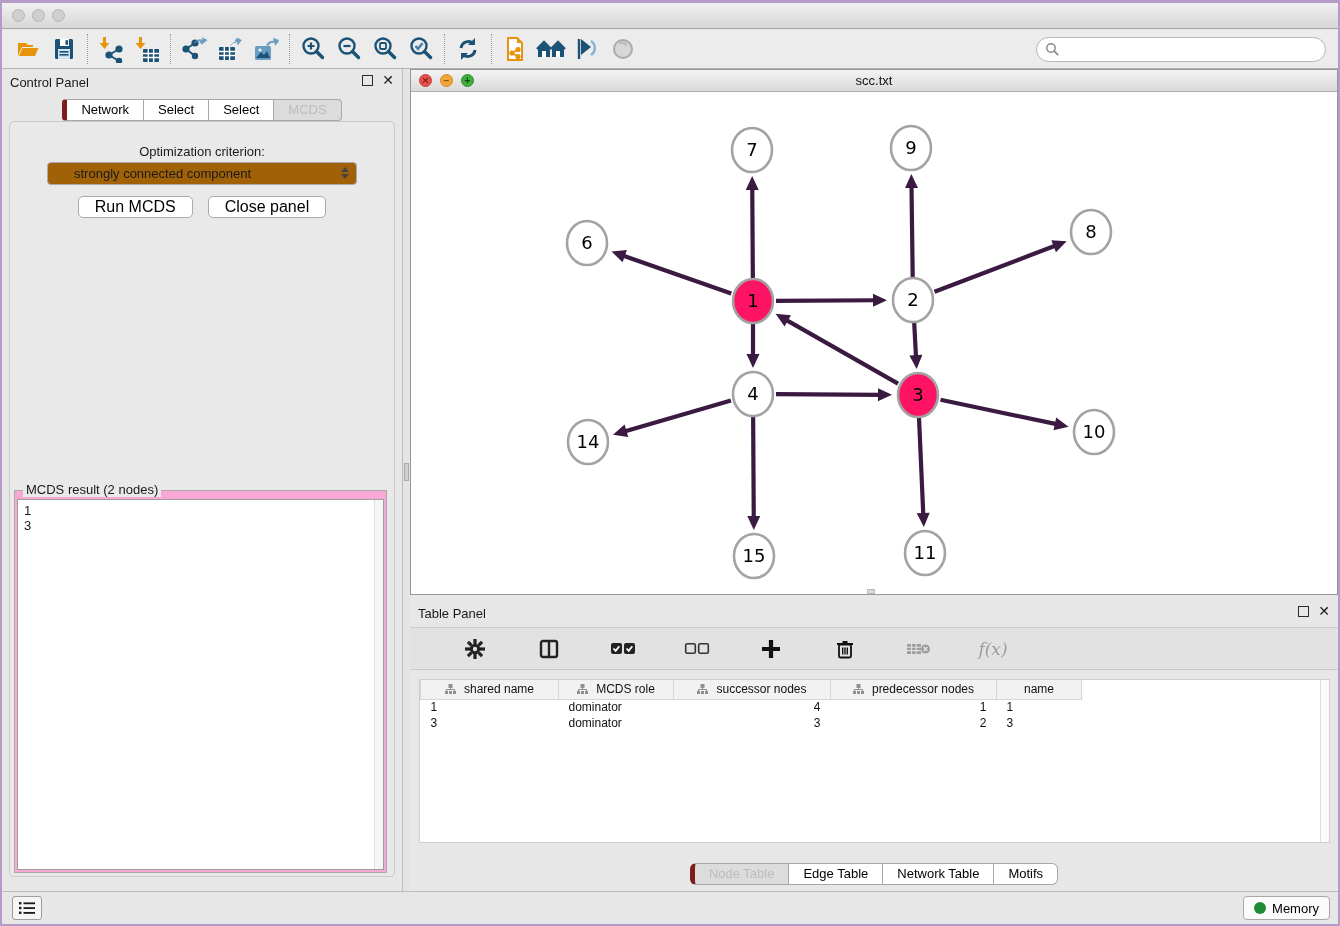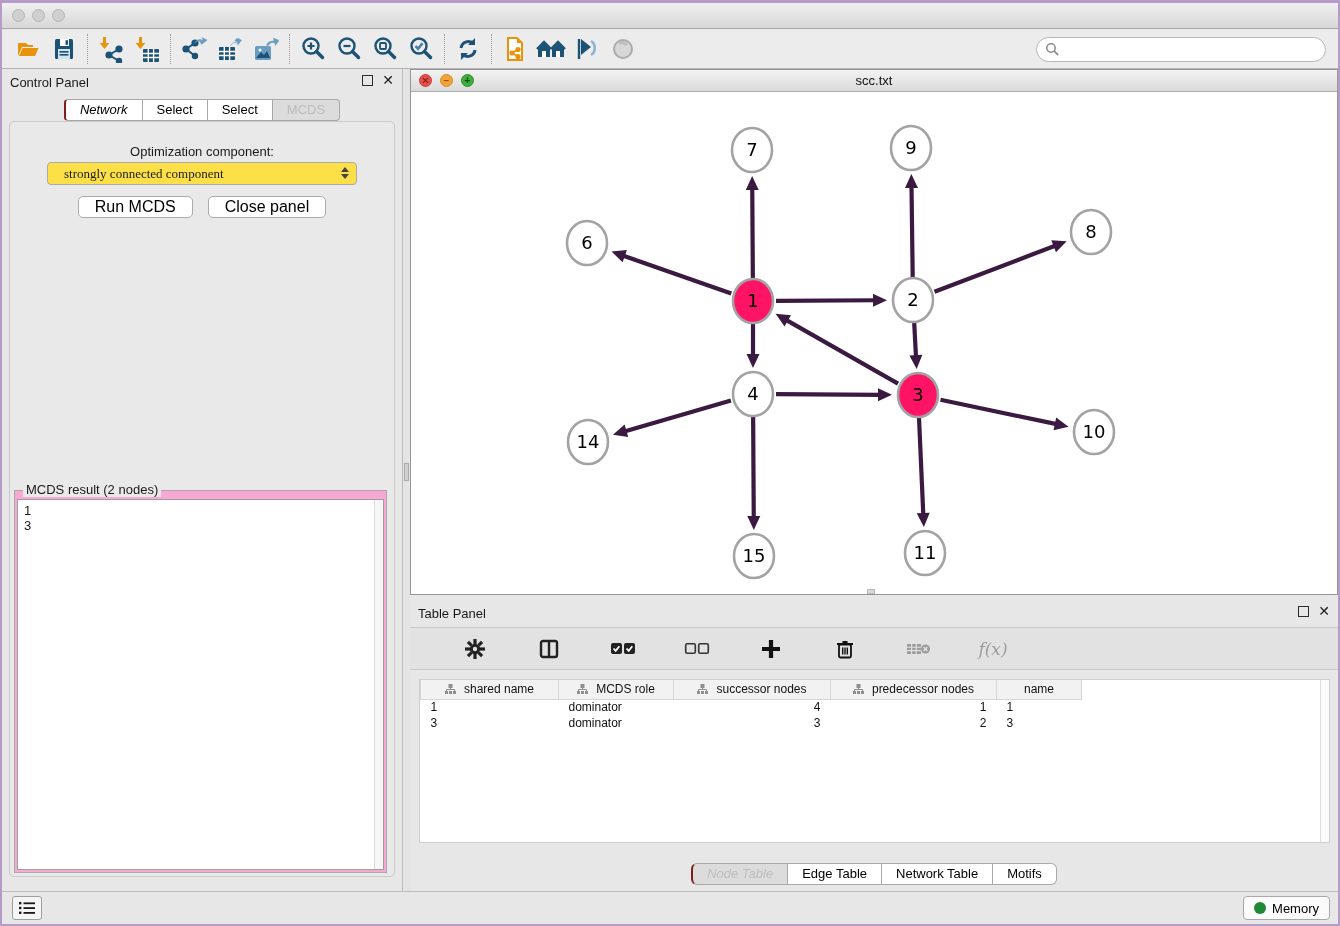--- a/index.html
+++ b/index.html
@@ -28,29 +28,29 @@
   .control-panel { position:absolute; left:0; top:66px; width:400px; bottom:33px; background:#e7e7e7; }
   .panel-head { height:26px; position:relative; }
   .panel-head .ph-title { position:absolute; left:8px; top:6px; }
   .ph-icons { position:absolute; right:8px; top:6px; display:flex; gap:9px; align-items:center; }
   .float-ic { width:11px; height:11px; border:1.6px solid #2c2c2c; }
   .close-ic { font-weight:bold; font-size:14px; color:#1b1b1b; line-height:11px; }
 
   .seg { display:flex; }
   .seg .seg-btn { border:1px solid #a8a8a8; border-left:none; background:#fff; height:22px;
     padding:0 14px; font-size:13px; line-height:20px; color:#000; }
-  .seg .seg-btn:first-child { border-left:2px solid #7f1d1d; border-radius:4px 0 0 4px;font-style:italic; }
+  .seg .seg-btn:first-child { border-left:5px solid #7f1d1d; border-radius:4px 0 0 4px; }
   .seg .seg-btn:last-child { border-radius:0 4px 4px 0; }
   .seg .seg-btn.dimmed { background:#dcdcdc; color:#bdbdbd; }
   .cp-tabs { position:absolute; top:30px; left:0; right:0; display:flex; justify-content:center; }
   .cp-body { position:absolute; left:7px; right:7px; top:52px; bottom:14px; border:1px solid #c9c9c9;
     border-radius:5px; background:#e9e9e9; }
   .opt-label { position:absolute; top:22px; left:0; right:0; text-align:center; }
-  .criterion { position:absolute; top:40px; left:37px; right:37px; height:23px; background:#fde047;
-    border:1px solid #ababab; border-radius:4px; padding:0 22px 0 16px; line-height:21px; text-align:left; font-size:13px;font-family:Liberation Serif, serif; }
+  .criterion { position:absolute; top:40px; left:37px; right:37px; height:23px; background:#a16207;
+    border:1px solid #ababab; border-radius:4px; padding:0 22px 0 26px; line-height:21px; text-align:left; font-size:13px; }
   .criterion .stepper { position:absolute; right:7px; top:4px; display:flex; flex-direction:column; gap:2px; }
   .tri-up { width:0; height:0; border-left:4px solid transparent; border-right:4px solid transparent; border-bottom:5px solid #444; }
   .tri-dn { width:0; height:0; border-left:4px solid transparent; border-right:4px solid transparent; border-top:5px solid #444; }
   .cp-buttons { position:absolute; top:74px; left:0; right:0; display:flex; justify-content:center; gap:15px; }
   .mac-btn { background:#fff; border:1px solid #ababab; border-radius:5px; height:22px; padding:0 16px;
     font-size:16px; color:#000; }
   .mcds-group { position:absolute; left:4px; right:7px; top:368px; bottom:3px; border:1px solid #a9a9a9; background:#f9a8d4; }
   .mcds-legend { position:absolute; top:-9px; left:8px; background:#e9e9e9; padding:0 3px; }
   .mcds-text { position:absolute; left:2px; right:2px; top:8px; bottom:2px; background:#fff; border:1px solid #9e9e9e;
     padding:3px 6px; white-space:pre; font-size:13px; overflow:hidden; }
@@ -275,21 +275,21 @@
       <span class="close-ic">✕</span>
     </span>
   </div>
   <div class="cp-tabs seg">
     <button class="seg-btn">Network</button>
     <button class="seg-btn">Select</button>
     <button class="seg-btn">Select</button>
     <button class="seg-btn dimmed">MCDS</button>
   </div>
   <div class="cp-body">
-    <div class="opt-label">Optimization component:</div>
+    <div class="opt-label">Optimization criterion:</div>
     <div class="criterion">
       <span>strongly connected component</span>
       <span class="stepper">
           <span class="tri-up"></span>
           <span class="tri-dn"></span>
         </span>
     </div>
     <div class="cp-buttons">
       <button class="mac-btn">Run MCDS</button>
       <button class="mac-btn">Close panel</button>

